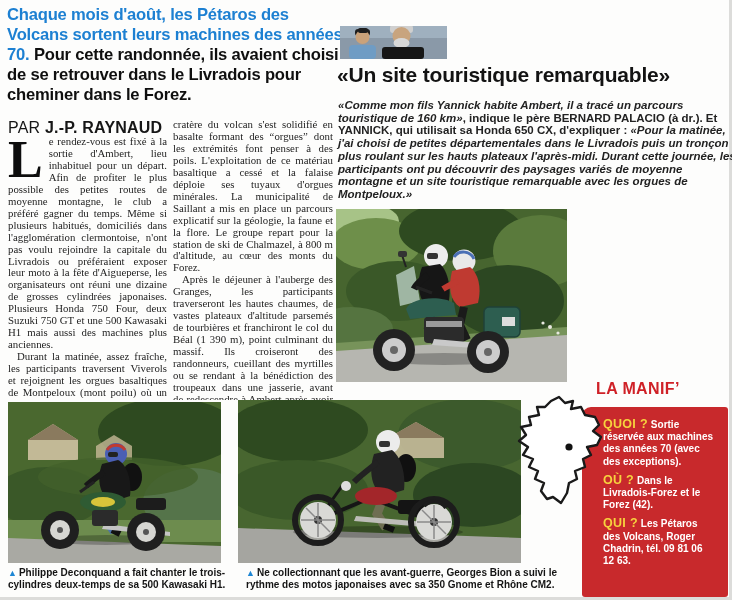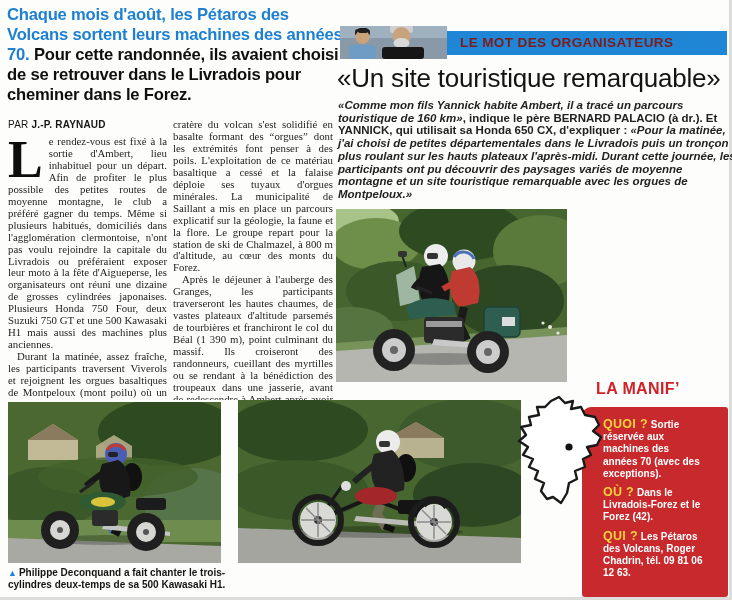--- a/index.html
+++ b/index.html
@@ -6,39 +6,39 @@
   #page{position:relative;width:732px;height:600px;background:#fdfdfc;overflow:hidden;
         font-family:"Liberation Sans",sans-serif;box-shadow:inset -3px -3px 0 #dcdcda;}
 
   
   .headline{position:absolute;left:7px;top:5px;width:336px;font-size:16.6px;font-weight:bold;
             line-height:20px;letter-spacing:-0.2px;}
   .hl-blue{color:#1d80d2;}
   .hl-black{color:#0f0f0f;}
 
   
-  .byline{position:absolute;left:8px;top:119px;font-size:10px;color:#161616;letter-spacing:0.2px;}
+  .byline{position:absolute;left:8px;top:119px;font-size:16px;color:#161616;letter-spacing:0.2px;}
   .byline .name{font-weight:bold;}
 
   
   .col{position:absolute;font-family:"Liberation Serif",serif;font-size:10.8px;line-height:11.95px;
        text-align:justify;color:#1d1d1d;overflow:hidden;}
   .col1{left:8px;top:136px;width:159px;height:262px;}
   .col2{left:173px;top:119px;width:160px;height:281px;}
   .col p{margin:0;}
   .indent{text-indent:9px;}
   .dropcap{float:left;font-family:"Liberation Serif",serif;font-weight:bold;font-size:52px;
            line-height:42px;padding:3px 6px 0 0;color:#0d0d0d;}
 
   
   .photo-duo{position:absolute;left:340px;top:26px;width:107px;height:33px;overflow:hidden;}
   .banner{position:absolute;left:447px;top:31px;width:280px;height:24px;background:#1e86d4;
           color:#7e1c1c;font-weight:bold;font-size:13.5px;line-height:24px;padding-left:13px;
           letter-spacing:0.4px;box-sizing:border-box;}
-  .quote-title{position:absolute;left:337px;top:63px;font-size:26px;font-weight:normal;color:#131313;
+  .quote-title{position:absolute;left:337px;top:63px;font-size:21px;font-weight:bold;color:#131313;
                letter-spacing:-0.2px;}
   .org-para{position:absolute;left:338px;top:99px;width:398px;font-size:11.5px;font-weight:bold;
             line-height:12.7px;color:#222;}
   .it{font-style:italic;}
 
   
   .photo{position:absolute;overflow:hidden;}
   .photo svg{display:block;width:100%;height:100%;}
   .photo-main{left:336px;top:209px;width:231px;height:173px;}
   .photo-k1{left:8px;top:402px;width:213px;height:161px;}
@@ -49,21 +49,21 @@
   .caption-main{position:absolute;left:578px;top:218px;width:152px;white-space:pre-line;}
   .caption-k1{position:absolute;left:8px;top:567px;width:232px;}
   .caption-gnome{position:absolute;left:246px;top:567px;width:332px;}
   .arrow{color:#1e86d4;font-size:9px;margin-right:2px;}
 
   
   .manif-title{position:absolute;left:596px;top:380px;font-size:16px;font-weight:bold;
                color:#cf2127;letter-spacing:0.4px;}
   .manif-box{position:absolute;left:582px;top:407px;width:146px;height:190px;background:#c8292c;
              border-radius:9px 3px 3px 3px;box-sizing:border-box;padding:11px 8px 6px 21px;z-index:2;}
-  .manif-item{margin:0 16px 6px 0;font-size:10px;line-height:12.2px;color:#ffffff;font-weight:bold;}
+  .manif-item{margin:0 4px 6px 0;font-size:10px;line-height:12.2px;color:#ffffff;font-weight:bold;}
   .q-label{color:#f7d23e;font-size:12.5px;letter-spacing:0.3px;margin-right:3px;}
   .map-france{position:absolute;left:511px;top:394px;width:99px;height:113px;z-index:3;}
 </style>
 </head>
 <body>
 
 <div id="page">
 
   <div class="headline"><span class="hl-blue">Chaque mois d'août, les Pétaros des Volcans sortent leurs machines des années 70.</span><span class="hl-black"> Pour cette randonnée, ils avaient choisi de se retrouver dans le Livradois pour cheminer dans le Forez.</span></div>
 
@@ -87,21 +87,20 @@
       <circle cx="22.5" cy="11" r="7" fill="#caa27a"></circle>
       <rect x="18" y="2" width="10" height="5" rx="2" fill="#1e1e1e"></rect>
       <rect x="9" y="19" width="27" height="14" rx="4" fill="#6f9cc4"></rect>
       <rect x="50" y="-1" width="23" height="8" rx="3" fill="#cfcfcf"></rect>
       <circle cx="61.5" cy="10" r="9" fill="#c8a47e"></circle>
       <ellipse cx="61.5" cy="17" rx="8" ry="5" fill="#d8d8d8"></ellipse>
       <rect x="42" y="21" width="42" height="12" rx="3" fill="#161616"></rect>
     </svg>
   </div>
 
-  <div class="banner"><span>LE MOT DES ORGANISATEURS</span></div>
 
   <div class="quote-title">«Un site touristique remarquable»</div>
 
   <div class="org-para"><span class="it">«Comme mon fils Yannick habite Ambert, il a tracé un parcours touristique de 160 km»</span><span>, indique le père </span><span>BERNARD PALACIO</span><span> (à dr.). Et </span><span>YANNICK</span><span>, qui utilisait sa Honda 650 CX, d'expliquer : </span><span class="it">«Pour la matinée, j'ai choisi de petites départementales dans le Livradois puis un tronçon plus roulant sur les hauts plateaux l'après-midi. Durant cette journée, les participants ont pu découvrir des paysages variés de moyenne montagne et un site touristique remarquable avec les orgues de Montpeloux.»</span></div>
 
   <div class="photo photo-main">
     <svg viewBox="0 0 231 173">
       <rect x="0" y="0" width="231" height="173" fill="#47652f"></rect>
       <ellipse cx="25" cy="12" rx="38" ry="18" fill="#a7c387"></ellipse>
       <ellipse cx="40" cy="35" rx="45" ry="26" fill="#6e8f4a"></ellipse>
@@ -217,20 +216,21 @@
       <circle cx="196" cy="122" r="18" fill="#d9d9d6"></circle>
       <circle cx="196" cy="122" r="4" fill="#333"></circle>
       <line x1="196" y1="105" x2="196" y2="139" stroke="#8a8a8a" stroke-width="1.5"></line>
       <line x1="179" y1="122" x2="213" y2="122" stroke="#8a8a8a" stroke-width="1.5"></line>
       <line x1="184" y1="110" x2="208" y2="134" stroke="#8a8a8a" stroke-width="1.5"></line>
       <path d="M186,106 A14 14 0 0 1 208,108" stroke="#1c1c1c" stroke-width="4" fill="none"></path>
     </svg>
   </div>
 
   <div class="caption caption-k1"><span class="arrow">▲</span><span>Philippe Deconquand a fait chanter le trois-cylindres deux-temps de sa 500 Kawasaki H1.</span></div>
+  <div class="caption caption-gnome"><span class="arrow">▲</span><span>Ne collectionnant que les avant-guerre, Georges Bion a suivi le rythme des motos japonaises avec sa 350 Gnome et Rhône CM2.</span></div>
 
   <div class="manif-title">LA MANIF’</div>
 
   <svg class="map-france" viewBox="0 0 99 113">
     <path d="M40,7 L48,3 L54,9 L62,7 L60,15 L70,13 L74,21 L84,23 L88,31 L82,37 L90,43 L86,51 L76,53 L80,61 L72,65 L74,73 L64,77 L66,85 L58,89 L56,99 L50,109 L42,103 L36,105 L30,97 L33,89 L24,85 L27,77 L18,73 L22,65 L12,61 L17,53 L8,47 L15,41 L10,33 L20,31 L18,23 L28,21 L26,13 L34,13 Z" fill="#ffffff" stroke="#1a1a1a" stroke-width="2.4" stroke-linejoin="round"></path>
     <circle cx="58" cy="53" r="3.6" fill="#111"></circle>
   </svg>
 
   <div class="manif-box">
     <p class="manif-item"><span class="q-label">QUOI ?</span><span>Sortie réservée aux machines des années 70 (avec des exceptions).</span></p>

